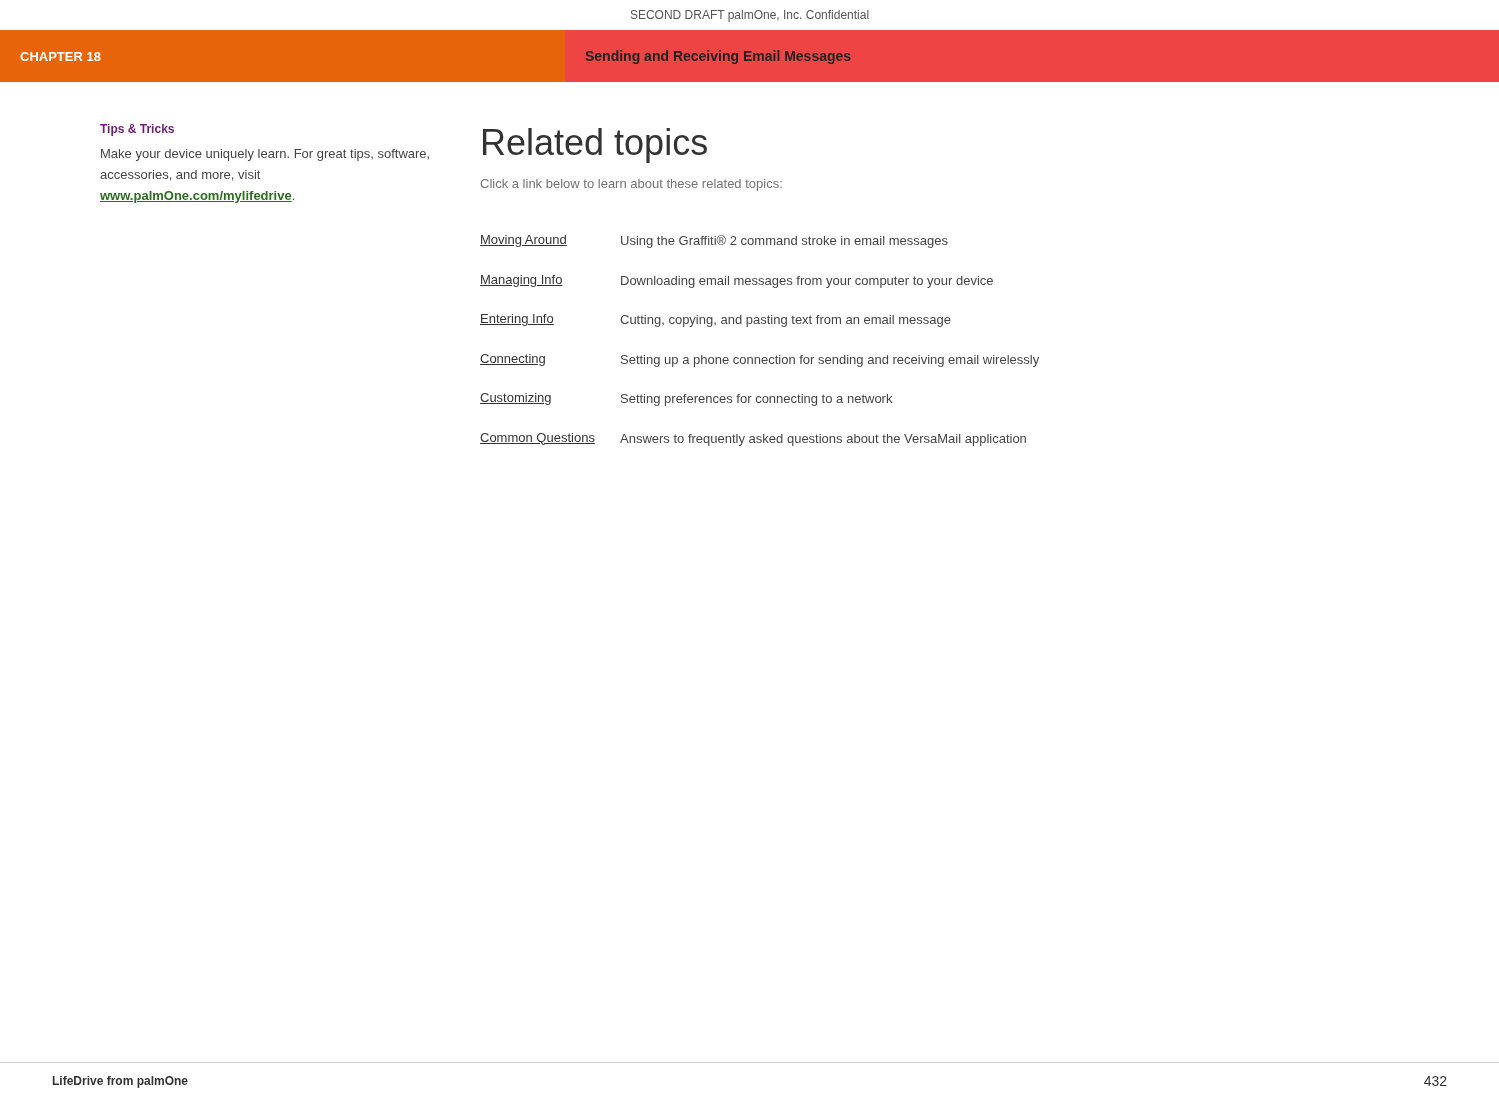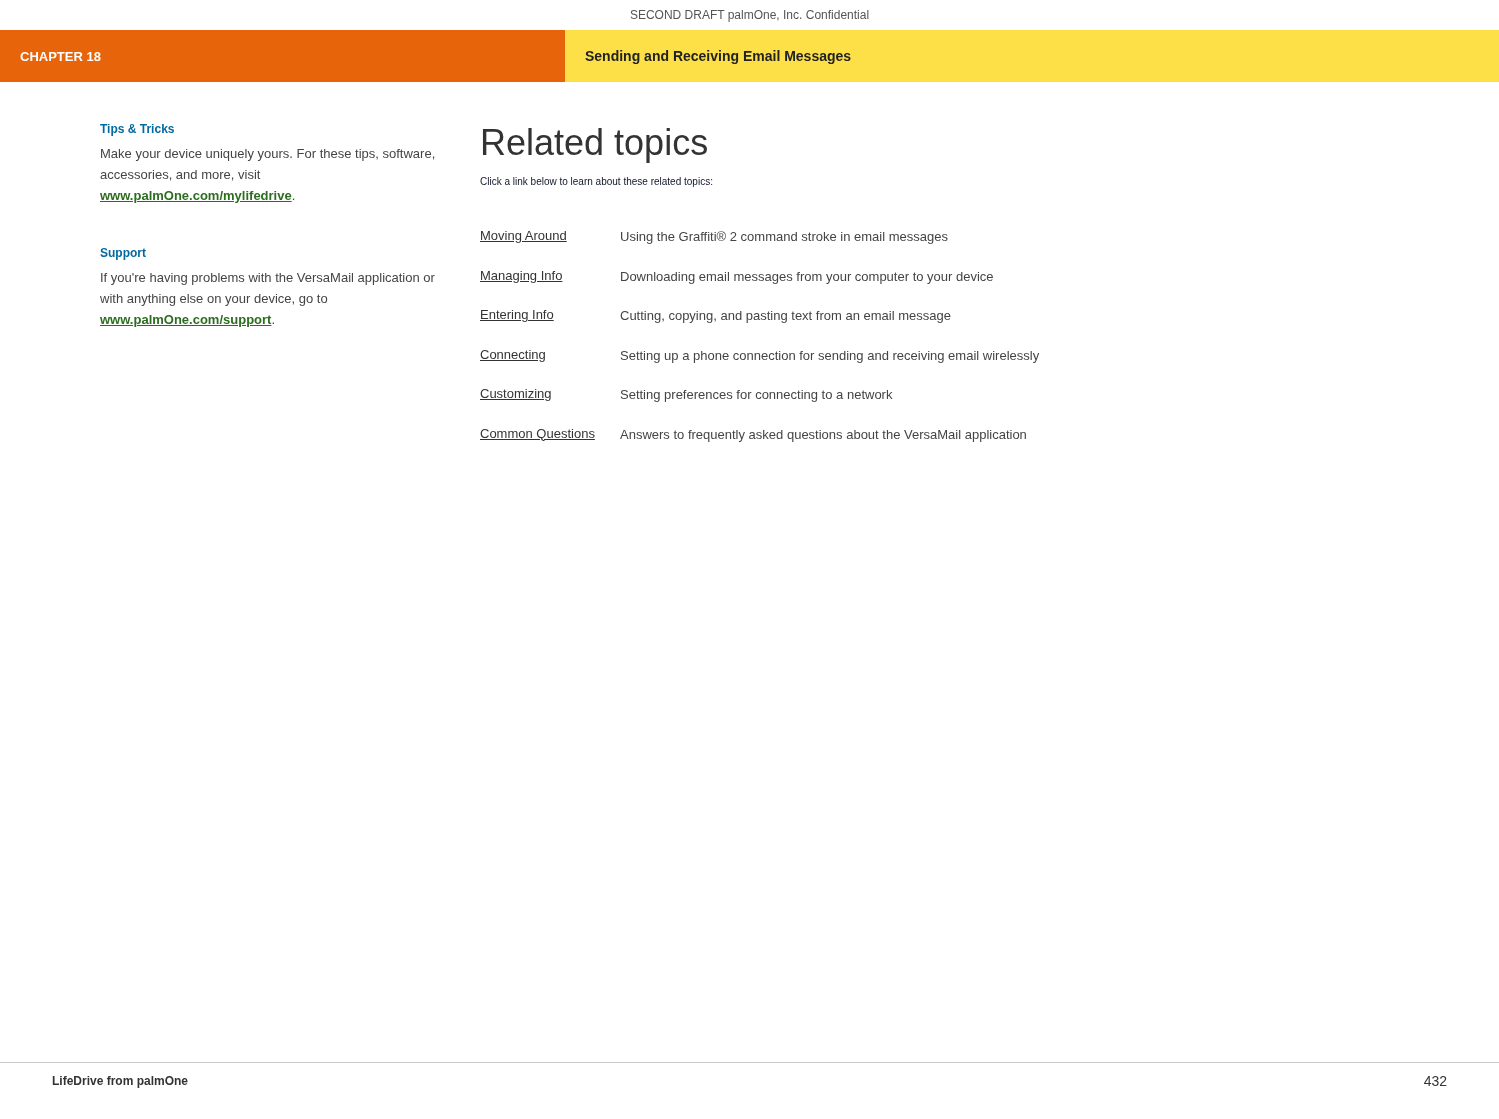--- a/index.html
+++ b/index.html
@@ -38,21 +38,21 @@
       font-weight: bold;
       font-size: 13px;
       display: flex;
       align-items: center;
       padding: 0 20px;
       width: 565px;
       min-width: 565px;
     }
 
     .chapter-title {
-      background-color: #fde047;
+      background-color: #ef4444;
       color: #222;
       font-weight: bold;
       font-size: 14px;
       display: flex;
       align-items: center;
       padding: 0 20px;
       flex: 1;
     }
 
     .content-area {
@@ -64,21 +64,21 @@
       width: 460px;
       min-width: 460px;
       padding: 0 20px 0 100px;
     }
 
     .sidebar-section {
       margin-bottom: 40px;
     }
 
     .sidebar-section-title {
-      color: #0369a1;
+      color: #701a75;
       font-weight: bold;
       font-size: 12px;
       margin-bottom: 8px;
     }
 
     .sidebar-text {
       color: #444444;
       font-size: 13px;
       line-height: 1.6;
     }
@@ -96,22 +96,22 @@
     }
 
     .related-topics-title {
       font-size: 36px;
       font-weight: normal;
       color: #333333;
       margin-bottom: 12px;
     }
 
     .related-topics-intro {
-      font-size: 10px;
-      color: #0f172a;
+      font-size: 13px;
+      color: #737373;
       margin-bottom: 30px;
     }
 
     .topics-table {
       width: 100%;
       border-collapse: collapse;
     }
 
     .topics-table tr {
       border-bottom: none;
@@ -178,30 +178,24 @@
   </div>
 </div>
 
 <div class="content-area">
 
   <div class="sidebar">
 
     <div class="sidebar-section">
       <div class="sidebar-section-title">Tips &amp; Tricks</div>
       <div class="sidebar-text">
-        <span>Make your device uniquely yours. For these tips, software, accessories, and more, visit </span><span class="sidebar-link">www.palmOne.com/</span><span class="sidebar-link">mylifedrive</span><span>.</span>
+        <span>Make your device uniquely learn. For great tips, software, accessories, and more, visit </span><span class="sidebar-link">www.palmOne.com/</span><span class="sidebar-link">mylifedrive</span><span>.</span>
       </div>
     </div>
 
-    <div class="sidebar-section">
-      <div class="sidebar-section-title">Support</div>
-      <div class="sidebar-text">
-        <span>If you're having problems with the VersaMail application or with anything else on your device, go to </span><span class="sidebar-link">www.palmOne.com/</span><span class="sidebar-link">support</span><span>.</span>
-      </div>
-    </div>
 
   </div>
 
   <div class="main-content">
     <h1 class="related-topics-title">Related topics</h1>
     <p class="related-topics-intro">Click a link below to learn about these related topics:</p>
 
     <table class="topics-table">
       <tbody id="topics-body">
       <tr>

